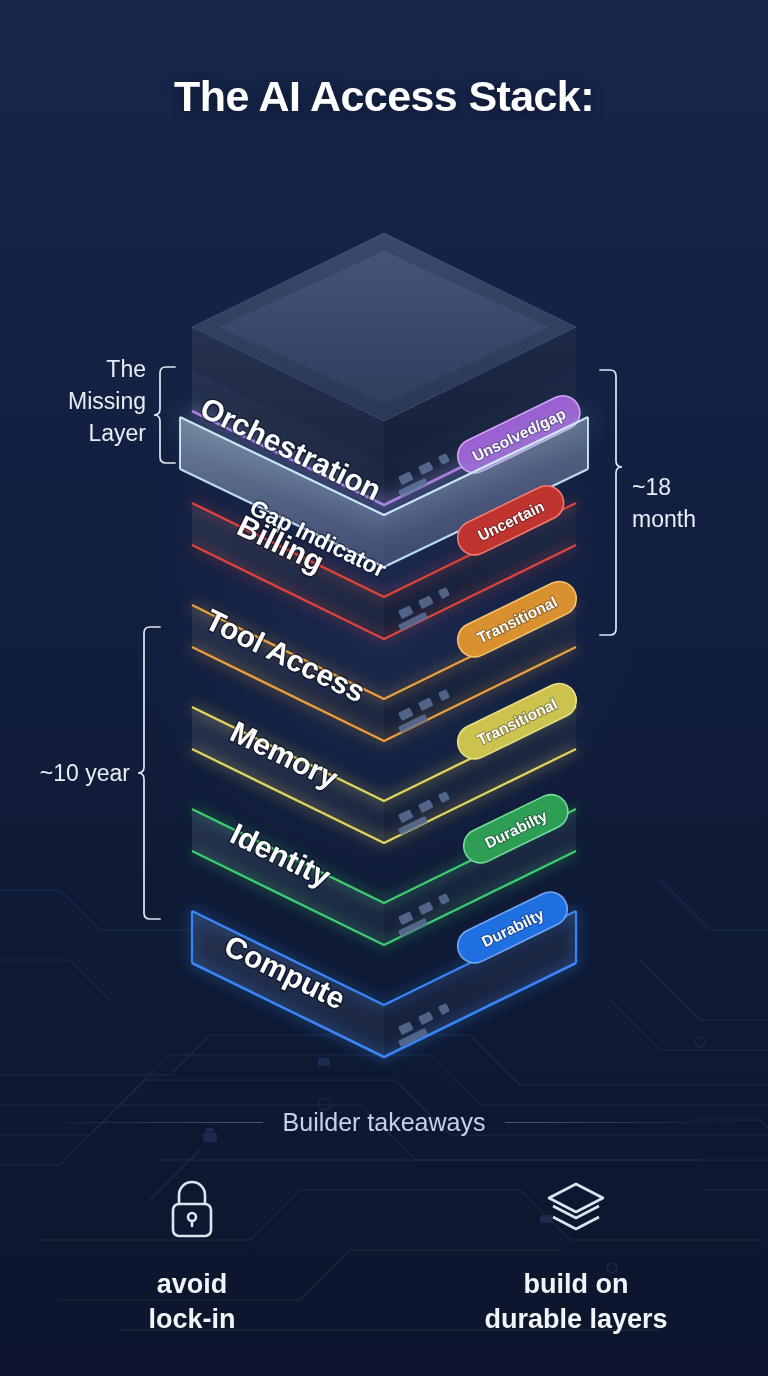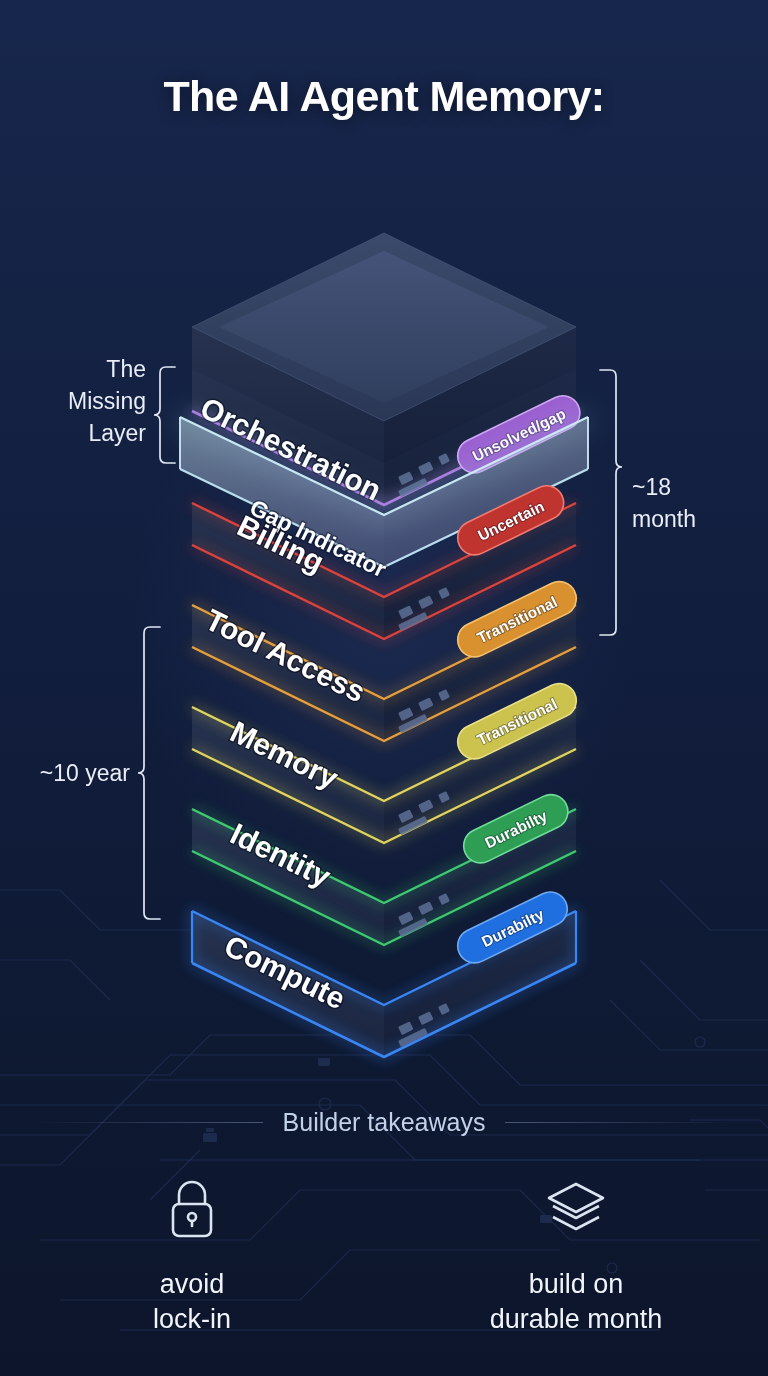--- a/index.html
+++ b/index.html
@@ -64,21 +64,21 @@
     padding:0 36px;
   }
   .ta-rule{ height:1px; flex:1; background:linear-gradient(90deg,rgba(150,175,215,0),rgba(150,175,215,.42)); }
   .ta-rule.right{ background:linear-gradient(90deg,rgba(150,175,215,.42),rgba(150,175,215,0)); }
   .ta-title{ font-size:25px; color:#c3d2e8; white-space:nowrap; }
   .ta-grid{ display:flex; margin-top:38px; }
   .ta-col{ flex:1; display:flex; flex-direction:column; align-items:center; }
   .ta-icon{ height:70px; display:flex; align-items:center; justify-content:center; }
   .ta-text{
     margin-top:22px; text-align:center; font-size:27px; line-height:1.28;
-    color:#f1f5fa; white-space:pre-line;
+    color:#f1f5fa; white-space:pre-line;font-weight:bold;
   }
 </style>
 </head>
 <body>
 
 <div id="bg-grad"></div>
 
 <svg id="bg-circuit" width="768" height="1376" viewBox="0 0 768 1376">
   <g fill="none" stroke="#2b3f6b" stroke-width="1.2" opacity=".85">
     <path d="M-10 1075 H170 L210 1035 H470 L520 1085 H790"></path>
@@ -109,21 +109,21 @@
   <g fill="none" stroke="#2b3f6b" stroke-width="1.2" opacity=".9">
     <circle cx="325" cy="1104" r="6"></circle>
     <circle cx="612" cy="1268" r="5"></circle>
     <circle cx="700" cy="1042" r="5"></circle>
   </g>
 </svg>
 
 <div id="bg-glow"></div>
 
 <div class="header">
-  <div class="title-1">The AI Agent Memory:</div>
+  <div class="title-1">The AI Access Stack:</div>
 </div>
 
 <div id="stack-wrap">
   <svg id="stack-svg" width="768" height="880" viewBox="0 0 768 880">
     <defs>
 
       <linearGradient id="capTop" x1="0" y1="0" x2="0" y2="1">
         <stop offset="0" stop-color="#3b4a6b"></stop>
           <stop offset="1" stop-color="#2a3755"></stop>
       </linearGradient>
@@ -363,17 +363,17 @@
 
     <div class="ta-col">
       <div class="ta-icon">
         <svg width="66" height="64" viewBox="0 0 66 64" fill="none" stroke="#dbe5f2" stroke-width="2.6" stroke-linejoin="round">
           <path d="M33 6 L60 20 L33 34 L6 20 Z"></path>
           <path d="M10 28 L33 40 L56 28"></path>
           <path d="M10 39 L33 51 L56 39"></path>
         </svg>
       </div>
       <div class="ta-text">build on
-durable month</div>
+durable layers</div>
     </div>
 
   </div>
 </div>
 
 </body></html>

